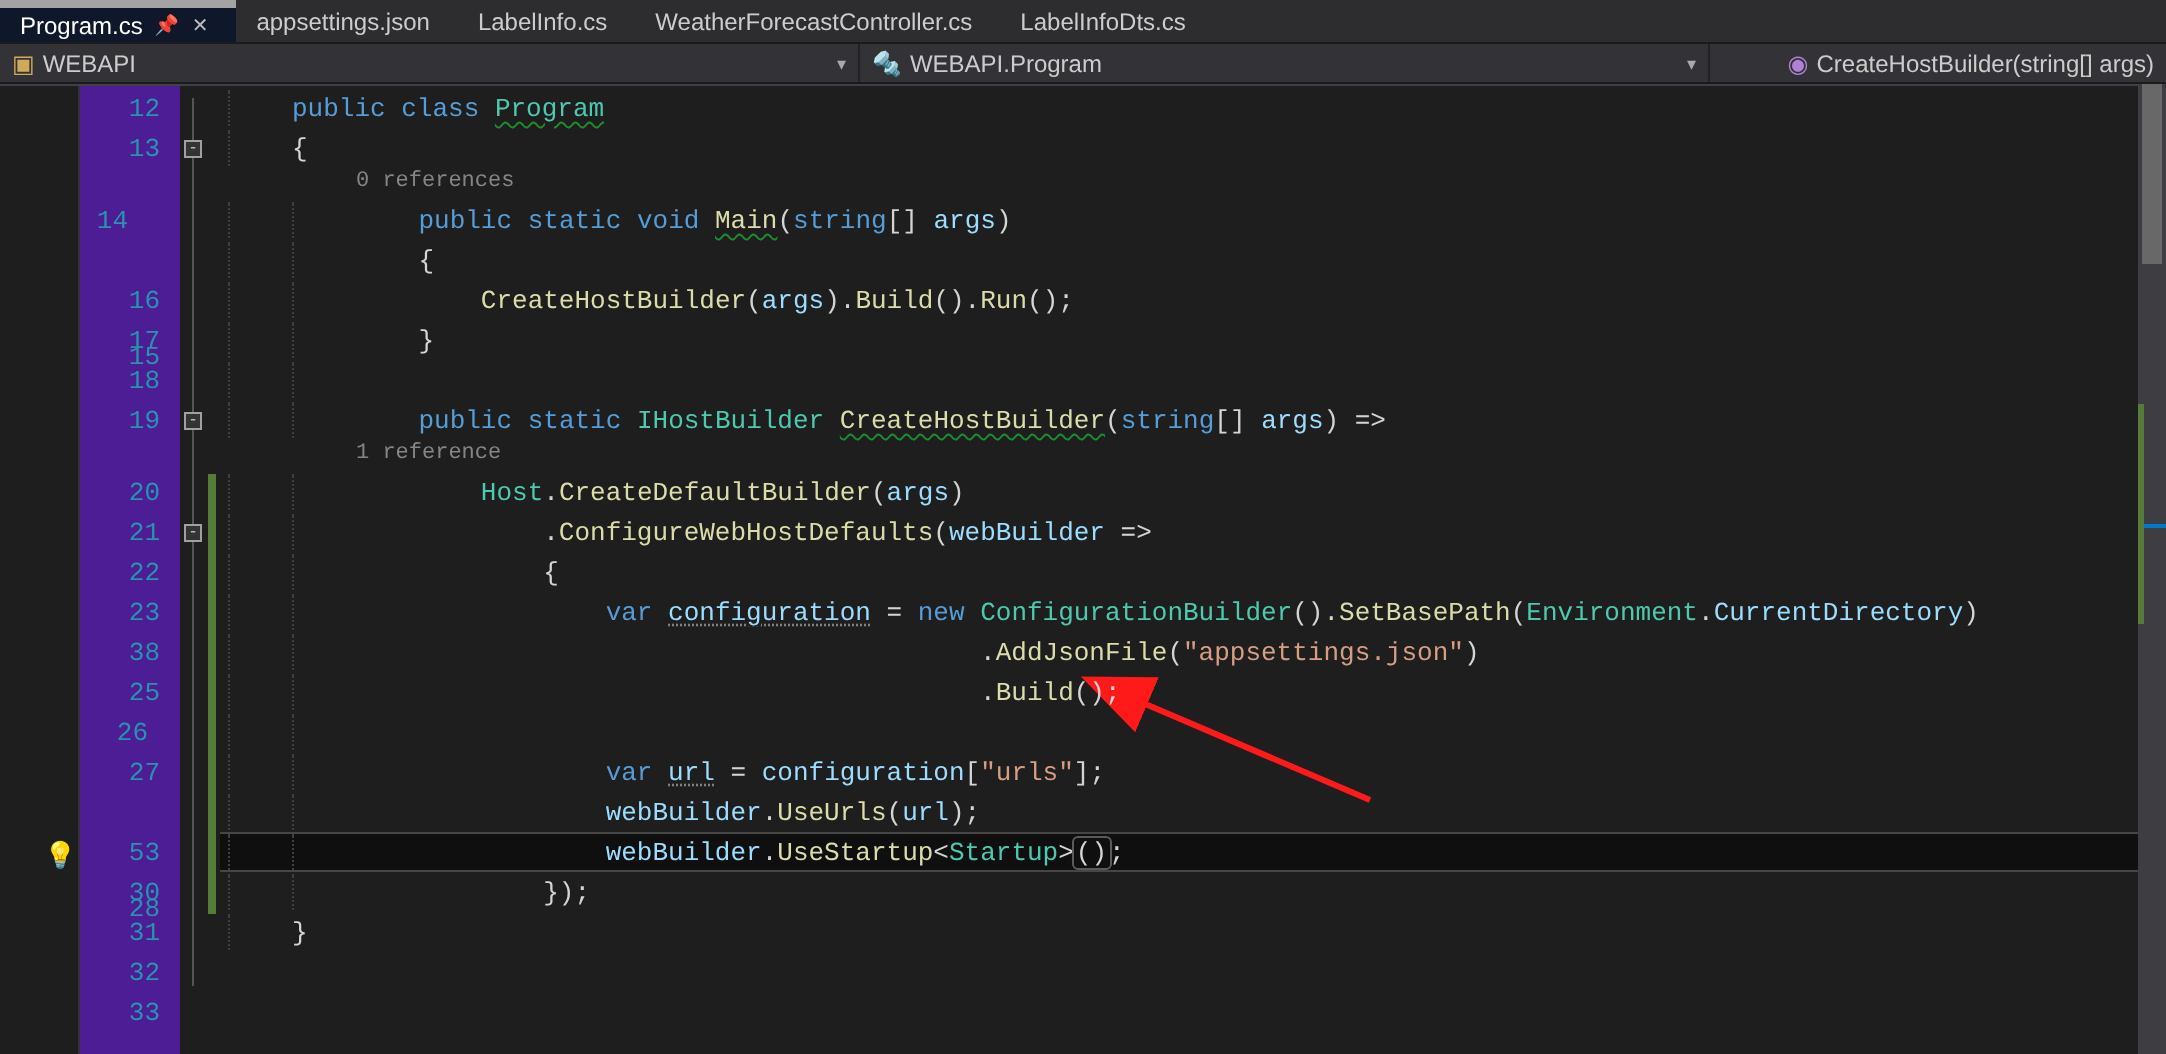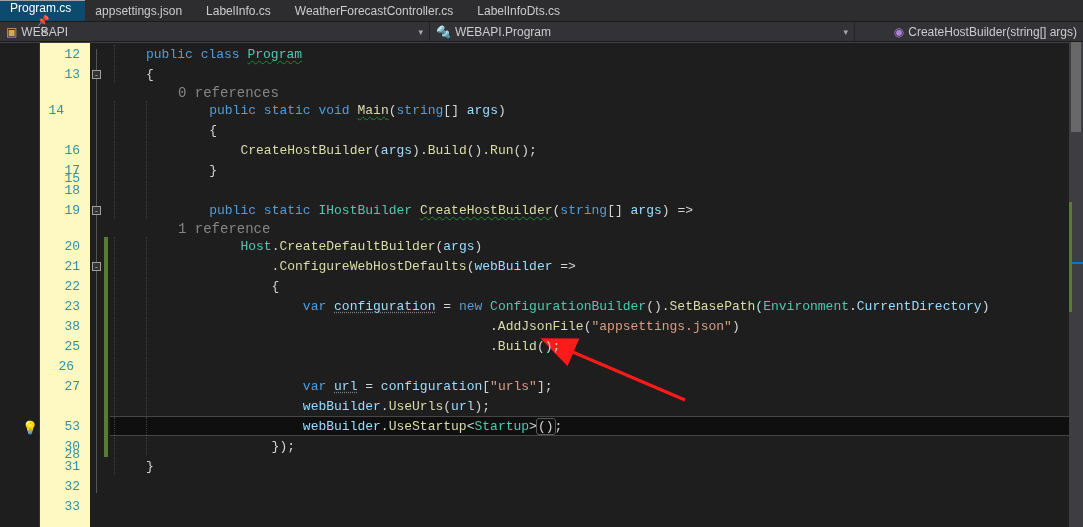--- a/index.html
+++ b/index.html
@@ -23,24 +23,23 @@
   }
   .tab {
     display: flex; align-items: center;
     padding: 0 14px 0 10px;
     color: #cccccc;
     cursor: pointer;
     position: relative;
     white-space: nowrap;
   }
   .tab.active {
-    background: #0c4a6e;
+    background: #0f172a;
     color: #ffffff;
-    border-top: 1px solid #a3a3a3;
-    flex-direction: column;
+    border-top: 4px solid #a3a3a3;
   }
   .tab .pin, .tab .close {
     margin-left: 6px; font-size: 10px; color: #bbbbbb;
   }
   
   .navbar {
     display: flex;
     height: 20px;
     background: #333337;
     border-bottom: 1px solid #1b1b1c;
@@ -78,21 +77,21 @@
     border-top: 1px solid #3f3f46;
   }
   .gutter-icons {
     width: 40px;
     background: #1e1e1e;
     border-right: 1px solid #333337;
     position: relative;
   }
   .linenos {
     width: 50px;
-    background: #fef9c3;
+    background: #4c1d95;
     color: #2b91af;
     text-align: center;
     padding-right: 10px;
     position: relative;
   }
   .fold-col {
     width: 14px;
     background: #1e1e1e;
     position: relative;
   }
@@ -132,21 +131,21 @@
   .linenos .ln { height: 20px; line-height: 20px; }
 
   
   .kw  { color: #569cd6; }
   .cls { color: #4ec9b0; }
   .str { color: #d69d85; }
   .mth { color: #dcdcaa; }
   .var { color: #9cdcfe; }
   .loc { color: #9cdcfe; }
   .pln { color: #d4d4d4; }
-  .codelens { color: #858585; font-size: 14px; }
+  .codelens { color: #858585; font-size: 11px; }
   .wavy-green { text-decoration: underline wavy #1b8e2d; text-decoration-thickness: 1px; text-underline-offset: 2px; }
   .wavy-grey  { text-decoration: underline dotted #808080; text-underline-offset: 2px; }
 
   
   .current-line-bg {
     position: absolute;
     left: 0; right: 0;
     height: 20px;
     background: #0f0f10;
     border-top: 1px solid #464646;

